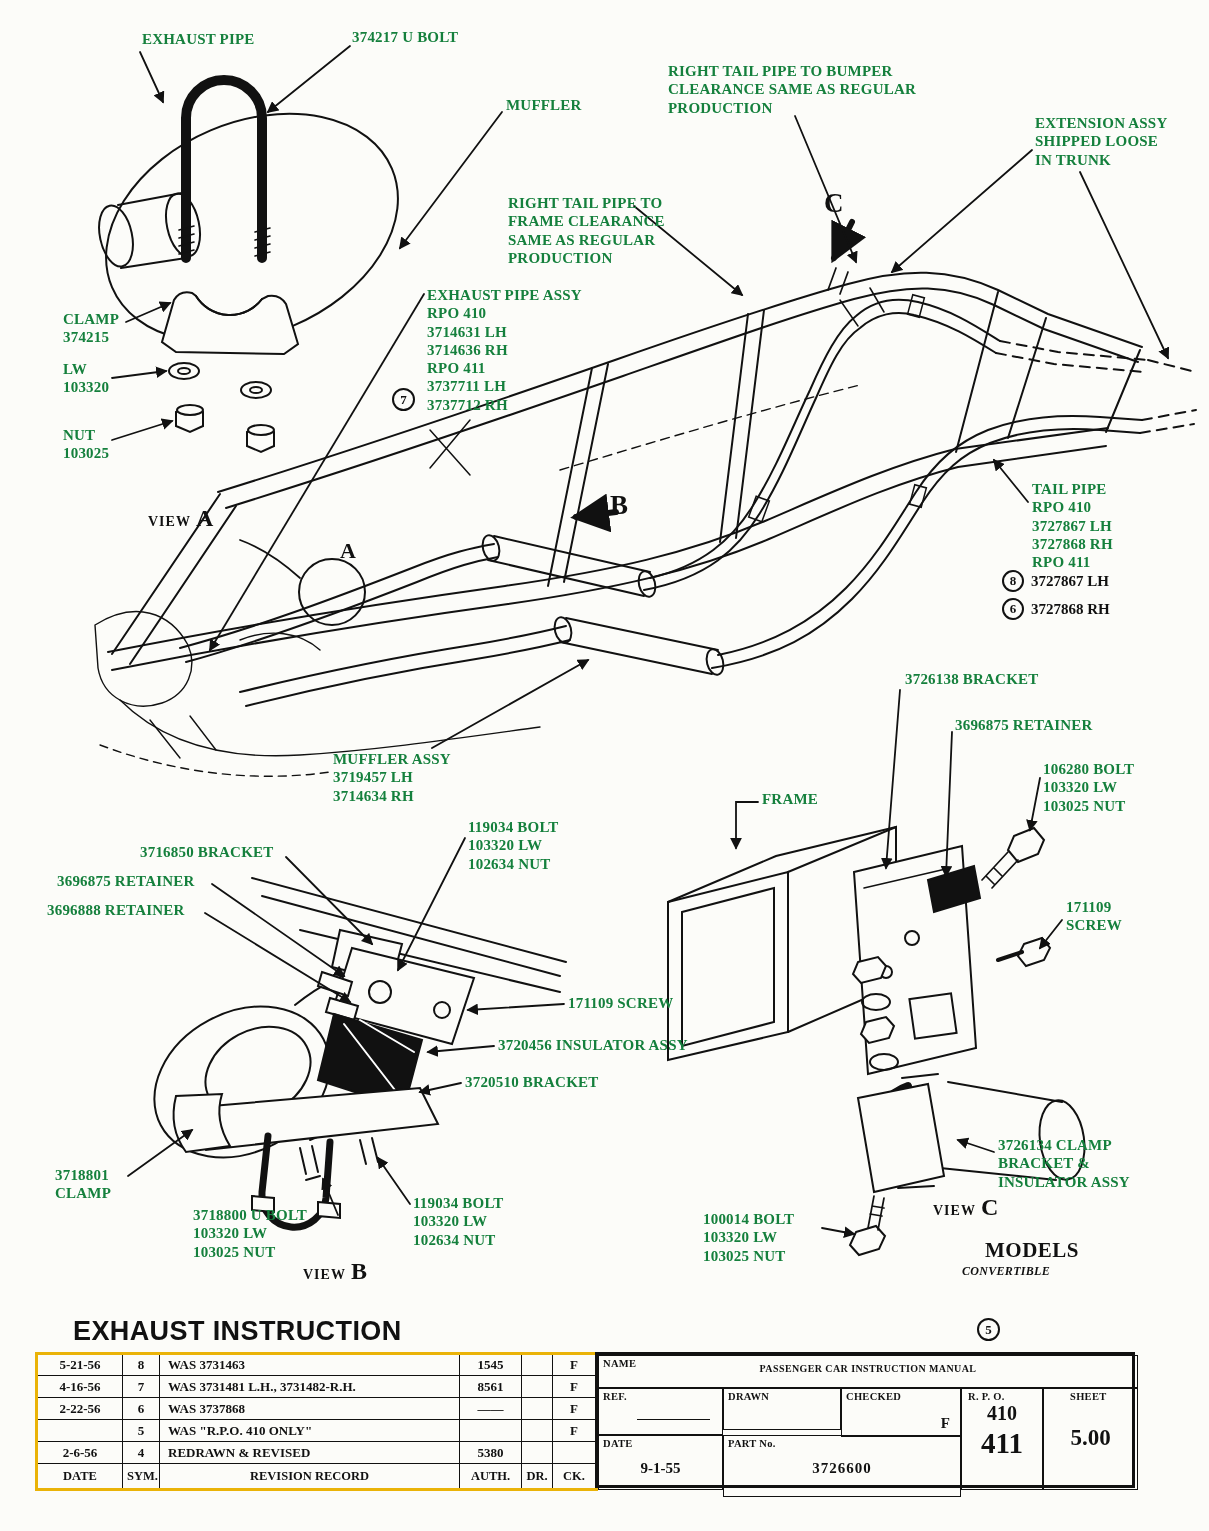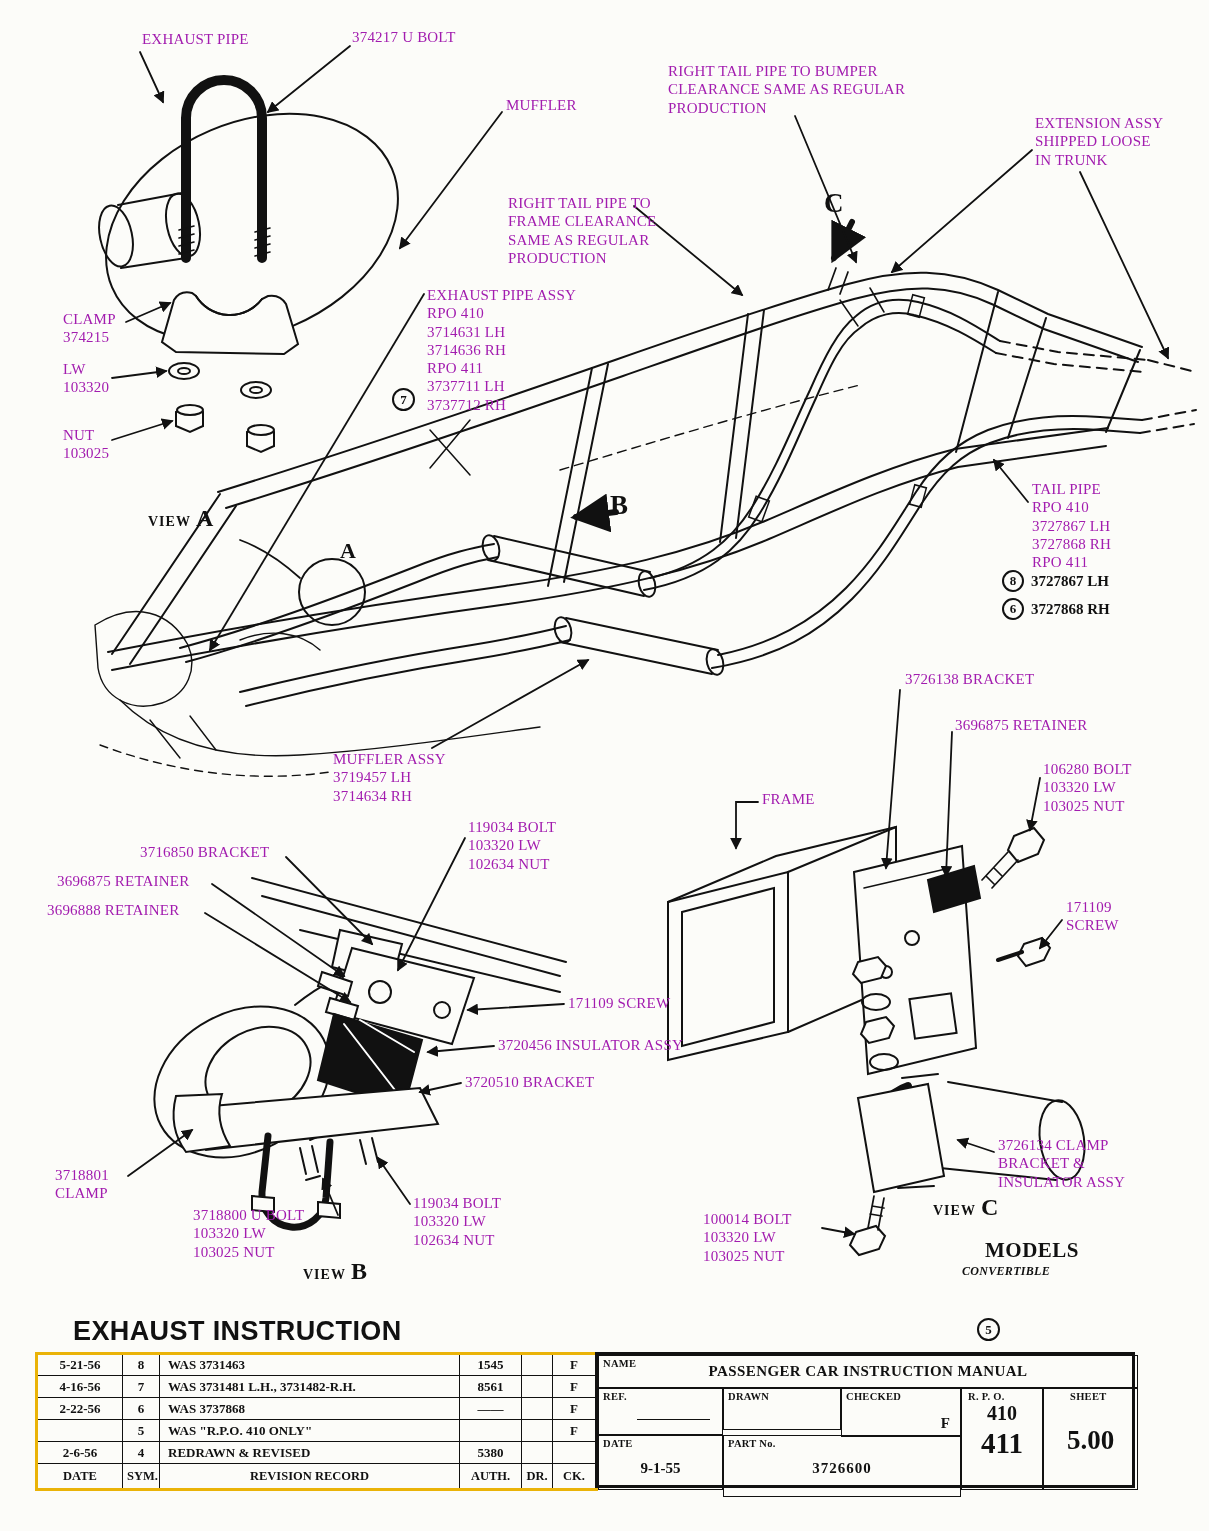--- a/index.html
+++ b/index.html
@@ -4,22 +4,22 @@
 <style>
   * { margin:0; padding:0; box-sizing:border-box; }
   html,body { background:#e9e9e9; }
   .canvas {
     position:relative; width:1209px; height:1531px; margin:0 auto;
     background:#fcfcf9; color:#111; overflow:hidden;
     font-family:"Liberation Serif", serif;
   }
   .art { position:absolute; left:0; top:0; }
   .lbl {
-    position:absolute; font-weight:400; font-size:15px; line-height:1.22;
-    letter-spacing:.2px; white-space:pre-line; color:#a21caf;
+    position:absolute; font-weight:700; font-size:15px; line-height:1.22;
+    letter-spacing:.2px; white-space:pre-line; color:#15803d;
   }
   .view-cap { position:absolute; font-weight:700; white-space:nowrap; }
   .view-cap .vw { font-size:14px; letter-spacing:1px; }
   .view-cap .vl { font-size:24px; margin-left:5px; }
   .marker { position:absolute; font-weight:700; font-size:27px; }
   .marker.small { font-size:22px; }
   .circle-num {
     position:absolute; width:23px; height:23px; border:2px solid #111; border-radius:50%;
     display:flex; align-items:center; justify-content:center;
     font-weight:700; font-size:13px; background:#fcfcf9;
@@ -396,41 +396,41 @@
         <td>AUTH.</td>
         <td>DR.</td>
         <td>CK.</td>
       </tr>
     </tbody>
   </table>
 
   <div class="tb">
     <div class="cell" style="left:0; top:0; width:540px; height:33px;">
       <span class="tag">NAME</span>
-      <span class="val-c" style="top:7px; font-size:15px; letter-spacing:.4px;">PASSENGER CAR INSTRUCTION MANUAL</span>
+      <span class="val-c" style="top:7px; font-size:10px; letter-spacing:.4px;">PASSENGER CAR INSTRUCTION MANUAL</span>
     </div>
     <div class="cell" style="left:0; top:33px; width:125px; height:47px;">
       <span class="tag">REF.</span>
       <span class="fill-line"></span>
     </div>
     <div class="cell" style="left:125px; top:33px; width:118px; height:42px;">
       <span class="tag">DRAWN</span>
     </div>
     <div class="cell" style="left:243px; top:33px; width:120px; height:49px;">
       <span class="tag">CHECKED</span>
       <span style="position:absolute; right:10px; bottom:4px; font-weight:700; font-size:15px;">F</span>
     </div>
     <div class="cell" style="left:363px; top:33px; width:82px; height:102px;">
       <span class="tag" style="left:6px;">R. P. O.</span>
       <span class="val-c" style="top:14px; font-size:20px; line-height:1;">410</span>
       <span class="val-c" style="top:40px; font-size:29px; line-height:1;">411</span>
     </div>
     <div class="cell" style="left:445px; top:33px; width:95px; height:102px;">
       <span class="tag" style="left:26px;">SHEET</span>
-      <span class="val-c" style="top:36px; font-size:27px;">5.00</span>
+      <span class="val-c" style="top:36px; font-size:23px;">5.00</span>
     </div>
     <div class="cell" style="left:0; top:80px; width:125px; height:55px;">
       <span class="tag">DATE</span>
       <span class="val-c" style="top:24px; font-size:15px;">9-1-55</span>
     </div>
     <div class="cell" style="left:125px; top:80px; width:238px; height:62px;">
       <span class="tag">PART No.</span>
       <span class="val-c" style="top:24px; font-size:15px; letter-spacing:1px;">3726600</span>
     </div>
   </div>

